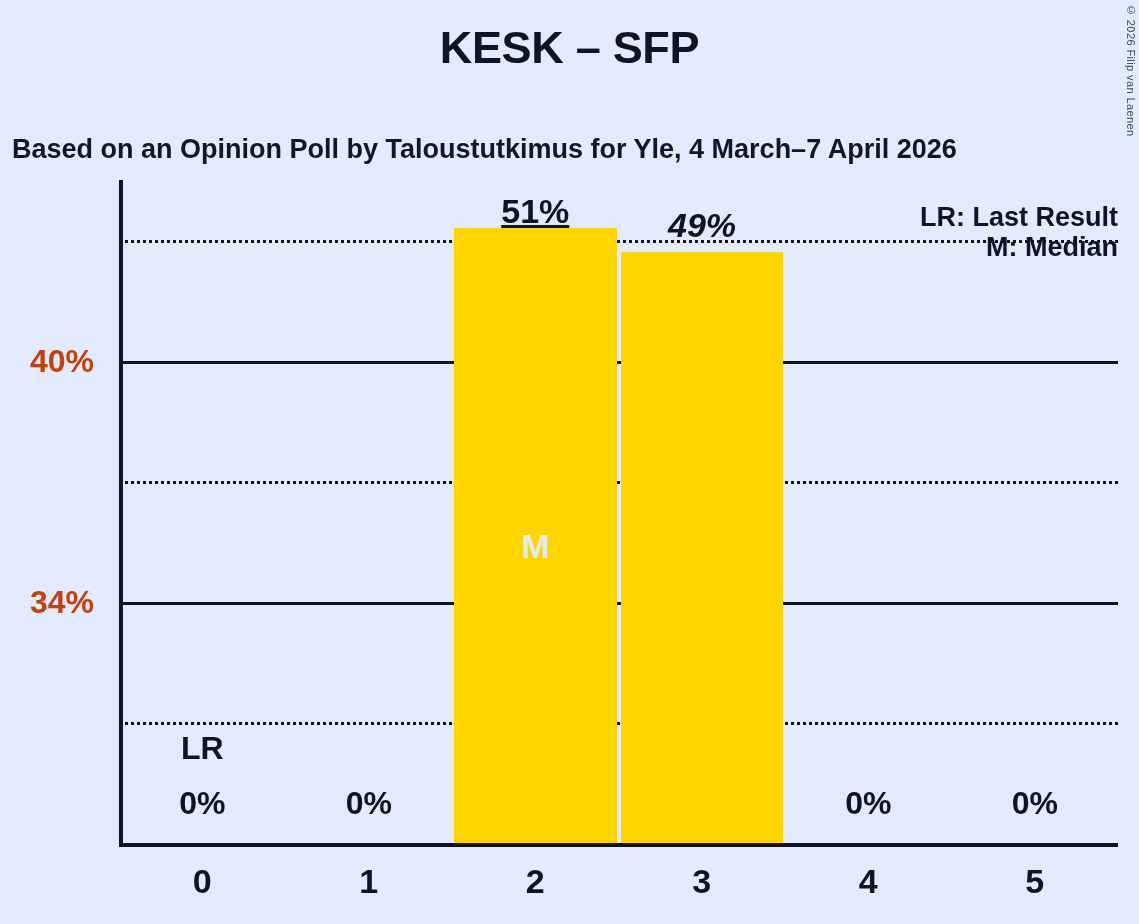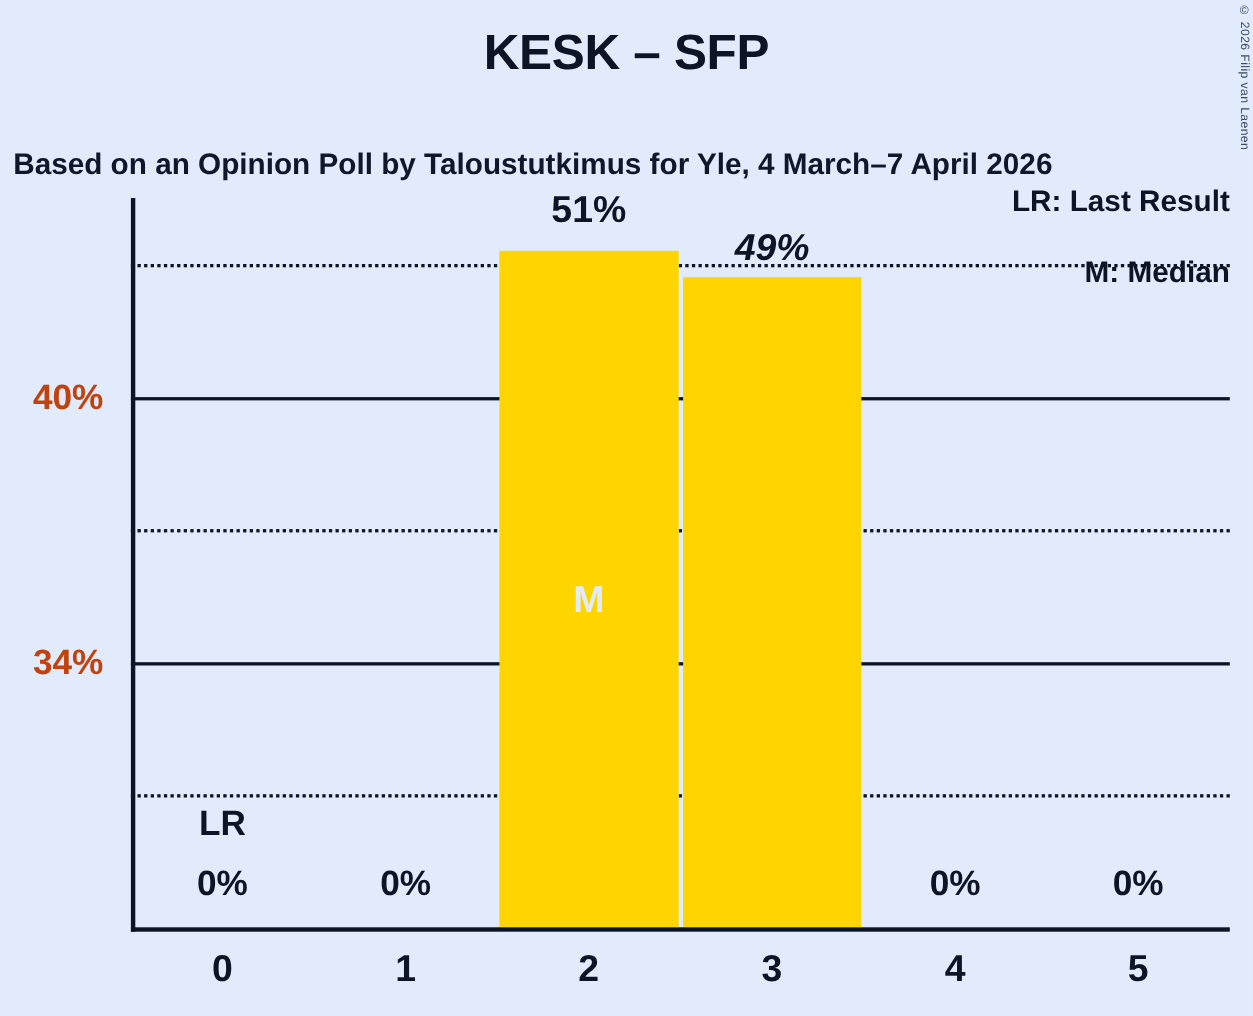--- a/index.html
+++ b/index.html
@@ -175,21 +175,21 @@
   
   .legend {
     position: absolute;
     right: 21px;
     text-align: right;
     font-size: 27px;
     font-weight: bold;
     color: #0c1526;
     white-space: nowrap;
   }
-  .legend-lr { top: 168px; margin-left: 46px; }
+  .legend-lr { top: 202px; margin-left: 46px; }
   .legend-m  { top: 232px; }
 </style>
 </head>
 <body>
 
 <div id="root">
 
   <div class="chart-title">KESK – SFP</div>
   <div class="chart-subtitle-2">Based on an Opinion Poll by Taloustutkimus for Yle, 4 March–7 April 2026</div>
   <div class="copyright">© 2026 Filip van Laenen</div>
@@ -214,21 +214,21 @@
         <div class="bar" style="left: 335px; width: 162.5px; height: 614.782px; background: rgb(255, 213, 0);"></div>
         <div class="bar" style="left: 501.5px; width: 162.5px; height: 590.673px; background: rgb(255, 213, 0);"></div>
       </div>
     <div class="axis-y"></div>
     <div class="axis-x"></div>
   </div>
 
   <div id="overlays">
       <div class="value-label zero" style="left: 202.25px; top: 785px;">0%</div>
       <div class="value-label zero" style="left: 368.75px; top: 785px;">0%</div>
-      <div class="value-label" style="left: 535.25px; top: 172px;">51%</div>
+      <div class="value-label" style="left: 535.25px; top: 192px; text-decoration: underline;">51%</div>
       <div class="value-label" style="left: 702px; top: 206.327px; font-style: italic;">49%</div>
       <div class="value-label zero" style="left: 868.25px; top: 785px;">0%</div>
       <div class="value-label zero" style="left: 1034.75px; top: 785px;">0%</div>
       <div class="lr-label" style="left: 202.25px; top: 730px;">LR</div>
       <div class="median-label" style="left: 535.25px; top: 546px; color: rgb(225, 235, 251);">M</div>
     </div>
   <div id="xticks">
       <div class="xtick" style="left: 202.25px;">0</div>
       <div class="xtick" style="left: 368.75px;">1</div>
       <div class="xtick" style="left: 535.25px;">2</div>

